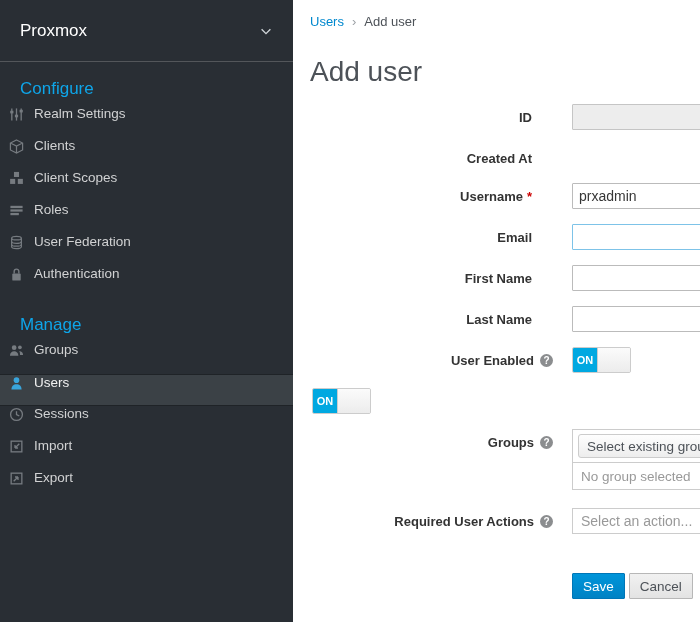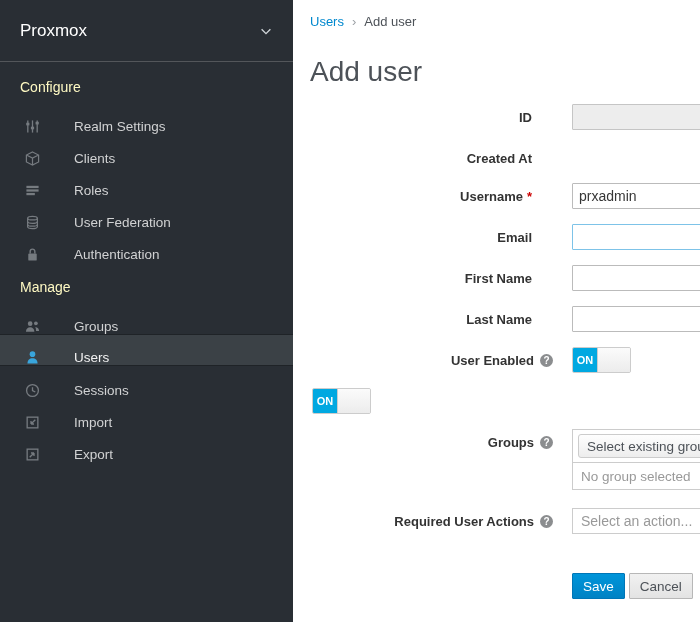--- a/index.html
+++ b/index.html
@@ -7,24 +7,24 @@
               font-family:"Liberation Sans","DejaVu Sans",sans-serif; }
 
   
   .sidebar { position:absolute; left:0; top:0; width:293px; height:622px;
              background:#292e34; color:#d1d2d3; }
   .realm-header { height:62px; display:flex; align-items:center;
                   padding:0 20px; border-bottom:1px solid #53565a; cursor:pointer; }
   .realm-name { flex:1; color:#ffffff; font-size:17px; font-weight:400; }
   .realm-caret { width:14px; height:14px; }
 
-  .nav-section-label { padding:17px 8px 7px 20px; font-size:14px; color:#fef9c3; }
+  .nav-section-label { padding:17px 8px 7px 20px; font-size:17px; color:#0ea5e9; }
   .nav-list { list-style:none; }
-  .nav-item { height:32px; display:flex; align-items:flex-end; padding-left:24px;
-              cursor:pointer;gap:24px; }
+  .nav-item { height:32px; display:flex; align-items:flex-start; padding-left:8px;
+              cursor:pointer; }
   .nav-icon { width:16px; height:16px; display:inline-flex; align-items:center;
               justify-content:center; flex:none; }
   .nav-label { margin-left:10px; font-size:13.5px; color:#d1d2d3; white-space:nowrap; }
   .nav-item.active { background:#3b4146; border-top:1px solid #1f2327;
                      border-bottom:1px solid #1f2327; }
   .nav-item.active .nav-label { color:#f2f2f2; }
 
   
   .main { position:absolute; left:293px; top:0; width:407px; height:622px;
           background:#fff; overflow:hidden; }
@@ -125,20 +125,32 @@
         <svg width="15" height="15" viewBox="0 0 16 16">
             <path d="M8 1 L14.5 4.3 L14.5 11.7 L8 15 L1.5 11.7 L1.5 4.3 Z M1.5 4.3 L8 7.6 L14.5 4.3 M8 7.6 L8 15" fill="none" stroke="#767b80" stroke-width="1.3"></path>
           </svg>
       </span>
       <span class="nav-label">Clients</span>
     </li>
     <li class="nav-item">
       <span class="nav-icon">
         <svg width="15" height="15" viewBox="0 0 16 16">
             <g fill="#767b80">
+              <rect x="5.3" y="1" width="5.4" height="5.4"></rect>
+              <rect x="1.2" y="8.4" width="5.4" height="5.4"></rect>
+              <rect x="9.4" y="8.4" width="5.4" height="5.4"></rect>
+            </g>
+          </svg>
+      </span>
+      <span class="nav-label">Client Scopes</span>
+    </li>
+    <li class="nav-item">
+      <span class="nav-icon">
+        <svg width="15" height="15" viewBox="0 0 16 16">
+            <g fill="#767b80">
               <rect x="1.5" y="3" width="13" height="2.4"></rect>
               <rect x="1.5" y="6.8" width="13" height="2.4"></rect>
               <rect x="1.5" y="10.6" width="9" height="2.4"></rect>
             </g>
           </svg>
       </span>
       <span class="nav-label">Roles</span>
     </li>
     <li class="nav-item">
       <span class="nav-icon">

